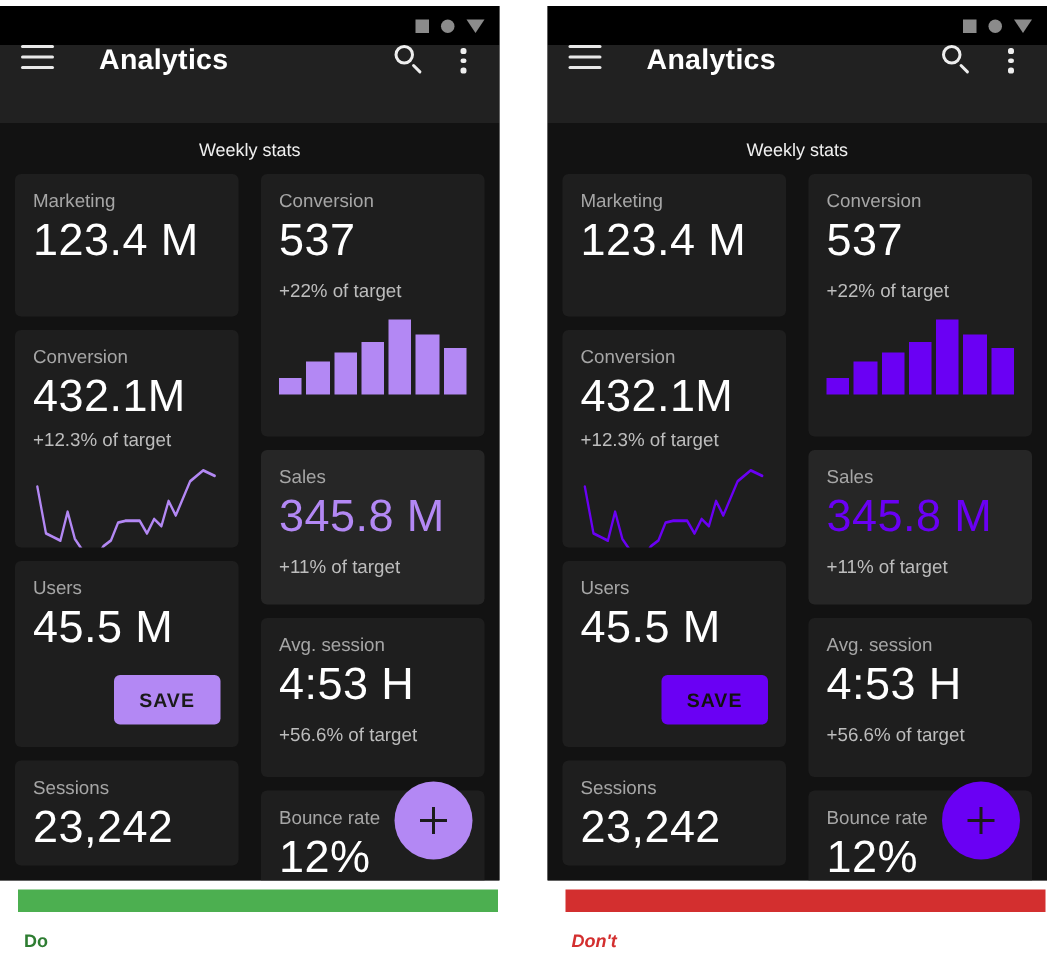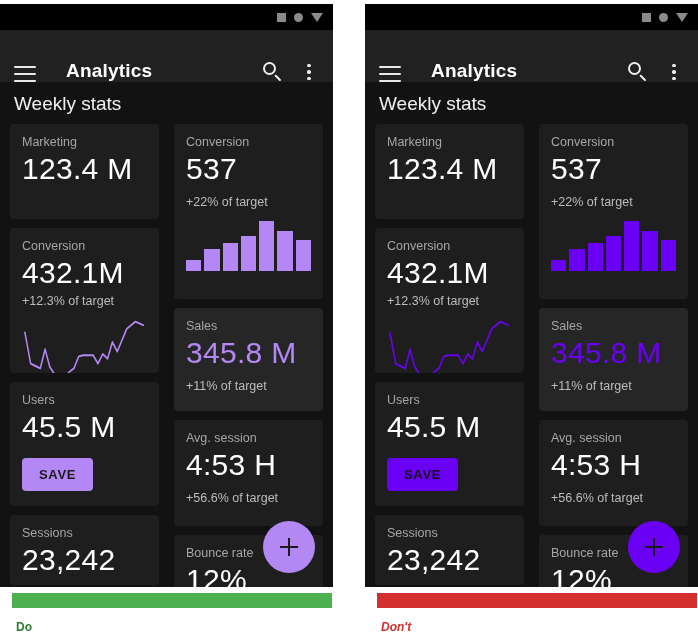--- a/index.html
+++ b/index.html
@@ -33,21 +33,21 @@
   .sb-square{width:9px;height:9px;background:#8b8b8b;}
   .sb-circle{width:9px;height:9px;border-radius:50%;background:#8b8b8b;}
   .sb-tri{
     width:0;height:0;border-left:6px solid transparent;
     border-right:6px solid transparent;border-top:9px solid #8b8b8b;
   }
 
   
   .appbar{
     height:52px;background:#212121;
-    display:flex;align-items:flex-end;padding:0 14px;box-sizing:border-box;
+    display:flex;align-items:flex-start;padding:0 14px;box-sizing:border-box;
     gap:0;
   }
   .hamburger{width:22px;height:16px;display:flex;flex-direction:column;
     justify-content:space-between;cursor:pointer;flex:0 0 auto;}
   .hamburger span{display:block;height:2px;background:#e9e9e9;border-radius:1px;}
   .appbar-title{
     color:#ffffff;font-size:19px;font-weight:bold;margin-left:30px;
     letter-spacing:.2px;flex:1 1 auto;
   }
   .ab-icon{flex:0 0 auto;margin-left:16px;cursor:pointer;}
@@ -59,21 +59,21 @@
   .search-glass .handle{
     position:absolute;left:12px;top:12px;width:8px;height:2px;background:#eeeeee;
     transform:rotate(45deg);transform-origin:left center;border-radius:1px;
   }
   .dots{width:4px;display:flex;flex-direction:column;gap:3px;align-items:center;padding:2px 8px;}
   .dots i{display:block;width:3.5px;height:3.5px;border-radius:50%;background:#eeeeee;}
 
   
   .content{position:relative;background:#121212;height:505px;overflow:hidden;}
   .section-title{
-    color:#f0f0f0;font-size:19px;padding:11px 14px 9px 14px;
+    color:#f0f0f0;font-size:12px;padding:11px 14px 9px 14px;text-align:center;
   }
   .grid{
     position:relative;display:flex;gap:15px;padding:0 10px;box-sizing:border-box;
   }
   .col{flex:1 1 0;display:flex;flex-direction:column;gap:9px;min-width:0;}
 
   .card{
     background:#1e1e1e;border-radius:4px;padding:11px 12px 12px 12px;
     box-sizing:border-box;overflow:hidden;
   }
@@ -87,21 +87,21 @@
 
   
   .barchart{display:flex;align-items:flex-end;gap:3px;height:50px;margin-top:12px;}
   .barchart .bar{flex:1 1 0;border-radius:0;}
 
   
   .linechart{height:72px;margin-top:4px;}
   .linechart svg{display:block;width:100%;height:100%;}
 
   
-  .save-row{display:flex;margin-top:14px;}
+  .save-row{display:flex;justify-content:flex-end;margin-top:14px;}
   .save-btn{
     border:0;border-radius:4px;padding:9px 17px;
     font-size:13px;font-weight:bold;letter-spacing:.7px;
     color:#1a1a1a;cursor:pointer;font-family:"Liberation Sans", sans-serif;
   }
   .panel.right .save-btn{color:#111111;}
 
   
   .fab{
     position:absolute;right:18px;bottom:14px;width:52px;height:52px;

